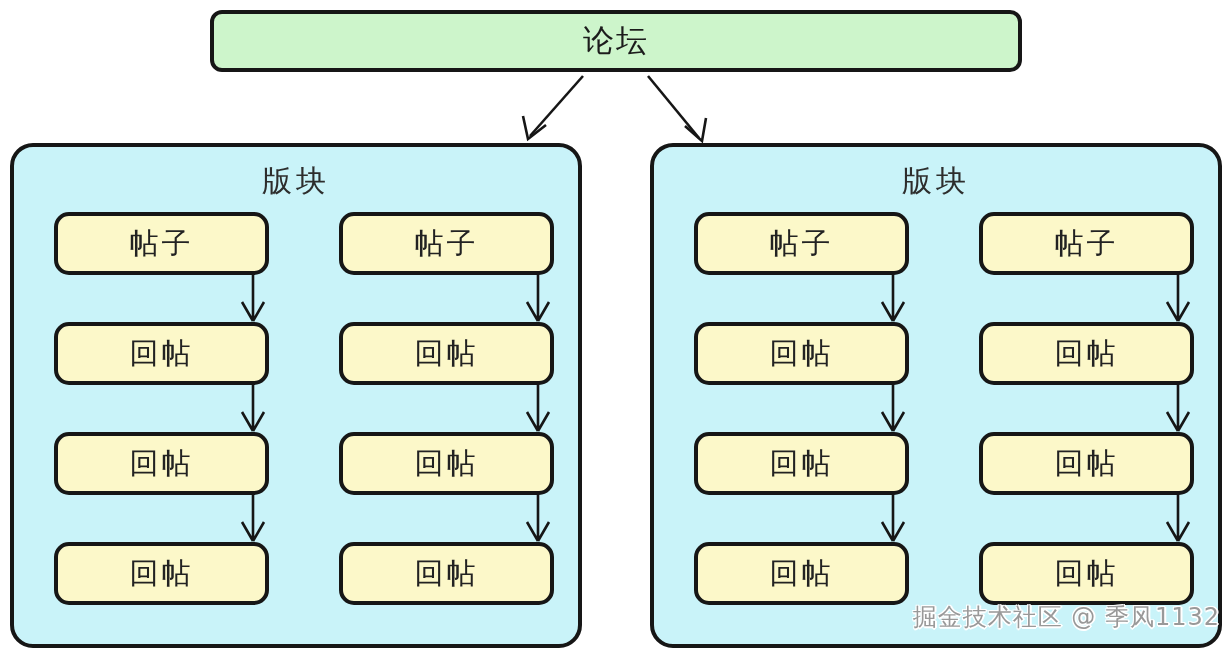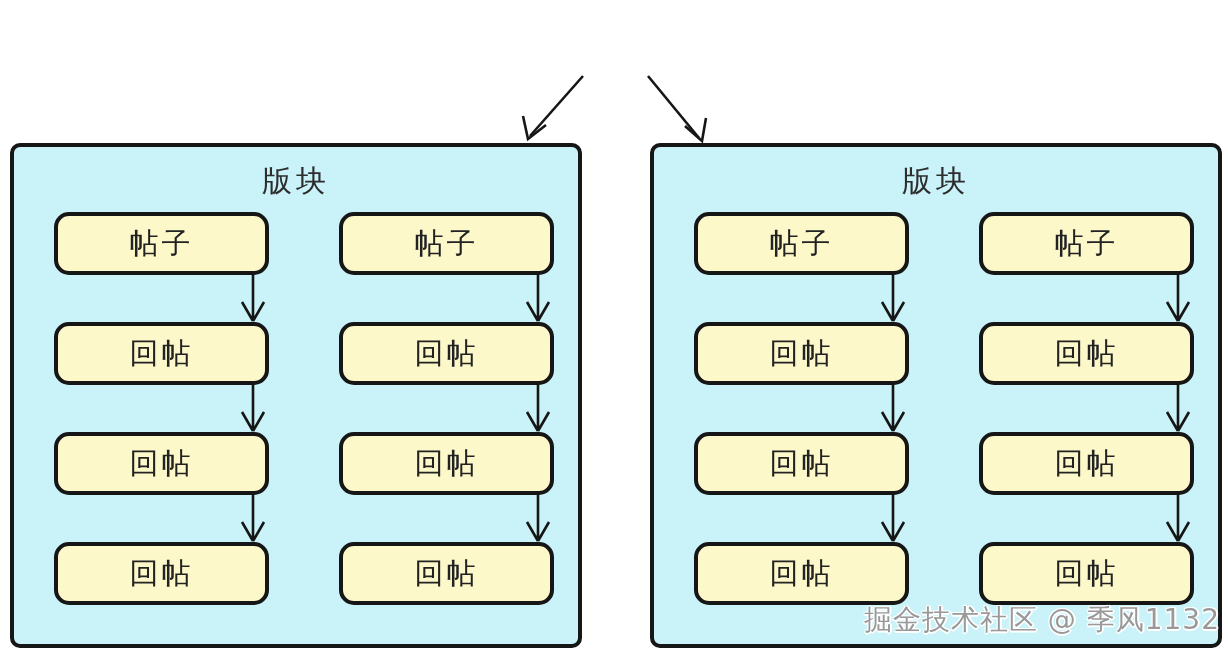--- a/index.html
+++ b/index.html
@@ -50,21 +50,21 @@
     stroke-width: 2.6;
     fill: none;
   }
 
   .section {
     position: absolute;
     top: 143px;
     width: 572px; height: 505px;
     background: var(--section-fill);
     border: 4px solid var(--line);
-    border-radius: 10px;
+    border-radius: 23px;
   }
   .section-left  { left: 10px; }
   .section-right { left: 650px; }
 
   .section-title {
     position: absolute;
     top: 14px; left: 0;
     width: 100%;
     text-align: center;
     font-size: 30px;
@@ -98,33 +98,36 @@
   .varrow { width: 32px; height: 47px; flex: none; display: block; }
   .varrow path {
     stroke: var(--line);
     stroke-width: 2.6;
     fill: none;
   }
 
   .watermark {
     position: absolute;
     right: 8px; top: 601px;
-    font-size: 28px;
+    font-size: 24px;
     color: var(--watermark-text);
     text-shadow: -1px -1px 0 #fff, 1px -1px 0 #fff, -1px 1px 0 #fff,
                   1px 1px 0 #fff, 0 2px 0 #fff, 2px 0 0 #fff;
     letter-spacing: 1px;
     white-space: nowrap;
   }
 </style>
 </head>
 <body>
 
 <div class="canvas">
 
+  <div class="forum-box">
+    <span>论坛</span>
+  </div>
 
   <svg class="connectors" viewBox="0 0 1228 654">
     <path class="edge" d="M583,76 L530,136"></path>
     <path class="head" d="M523,116 L528,139 L546,125"></path>
     <path class="edge" d="M648,76 L699,138"></path>
     <path class="head" d="M685,126 L702,141 L706,118"></path>
   </svg>
 
   <div class="section section-left">
     <div class="section-title">版块</div>

